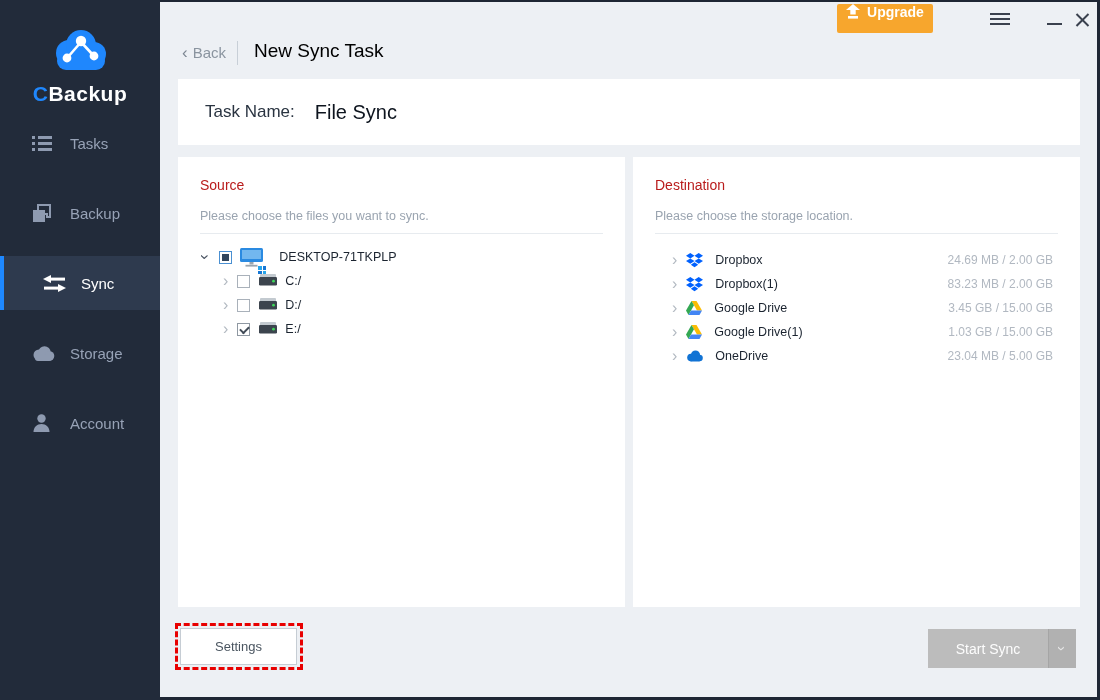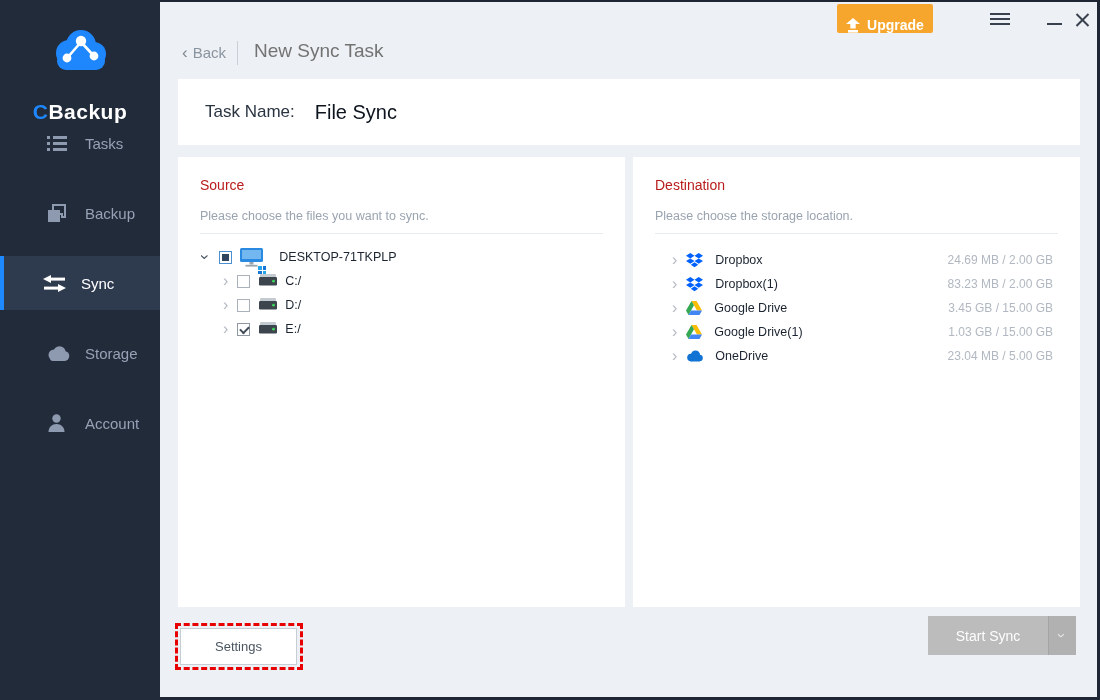--- a/index.html
+++ b/index.html
@@ -4,37 +4,37 @@
 <style>
   * { margin:0; padding:0; box-sizing:border-box; }
   html,body { width:1100px; height:700px; }
   body { font-family:"Liberation Sans", sans-serif; position:relative; background:#edf0f4; overflow:hidden; }
   .app { position:absolute; inset:0; border-top:2px solid #1e2634; border-right:3px solid #1e2634; border-bottom:3px solid #1e2634; }
 
   
   .sidebar { position:absolute; left:0; top:-2px; width:160px; height:702px; background:#222b3a; }
   .logo-wrap { position:absolute; left:0; top:26px; width:160px; text-align:center; }
   .logo-cloud { display:inline-block; }
-  .logo-text { margin-top:24px; font-size:21px; font-weight:bold; letter-spacing:.5px; }
+  .logo-text { margin-top:6px; font-size:21px; font-weight:bold; letter-spacing:.5px; }
   .logo-text .c { color:#1f87fd; }
   .logo-text .rest { color:#ffffff; }
-  .nav-item { position:absolute; left:0; width:160px; height:54px; display:flex; align-items:center; padding-left:47px; cursor:pointer; }
+  .nav-item { position:absolute; left:0; width:160px; height:54px; display:flex; align-items:center; padding-left:32px; cursor:pointer; }
   .nav-item .nav-icon { width:24px; display:flex; justify-content:flex-start; }
   .nav-item .nav-label { margin-left:14px; font-size:15px; color:#97a2b6; }
   .nav-item.active { background:#2e3a4e; border-left:4px solid #1e88ff; padding-left:39px; }
   .nav-item.active .nav-label { color:#ffffff; }
 
   
   .main-header { position:absolute; left:160px; top:0; right:3px; height:77px; }
   .back-link { position:absolute; left:22px; top:41px; font-size:15px; color:#8a949f; cursor:pointer; }
   .back-link .chev { font-size:17px; margin-right:5px; color:#7d8792; }
   .header-divider { position:absolute; left:77px; top:39px; width:1px; height:24px; background:#c8cfd7; }
-  .page-title { position:absolute; left:94px; top:38px; font-size:19px; color:#737373; font-weight:500; }
+  .page-title { position:absolute; left:94px; top:38px; font-size:19px; color:#000000; font-weight:500; }
   .upgrade-btn { position:absolute; left:677px; top:2px; width:96px; height:29px; background:#f7a62d; color:#fff;
-     display:flex; align-items:flex-end; justify-content:center; gap:7px; font-size:14px; font-weight:bold; border-radius:2px; cursor:pointer; }
+     display:flex; align-items:flex-start; justify-content:center; gap:7px; font-size:14px; font-weight:bold; border-radius:2px; cursor:pointer; }
   .win-ctrl { position:absolute; top:8px; width:24px; height:20px; cursor:pointer; }
   .hamburger { left:828px; }
   .hamburger i { display:block; width:20px; height:2px; background:#3a414e; margin:3px 0 0 2px; }
   .minimize { left:884px; }
   .minimize i { display:block; width:15px; height:2px; background:#3a414e; margin:13px 0 0 3px; }
   .close-btn { left:912px; width:20px; }
   .close-btn i { position:absolute; left:2px; top:9px; width:17px; height:2px; background:#3a414e; }
   .close-btn i.a { transform:rotate(45deg); }
   .close-btn i.b { transform:rotate(-45deg); }
 
@@ -73,21 +73,21 @@
 
   
   .dest-row { position:absolute; left:0; width:447px; height:24px; display:flex; align-items:center; cursor:pointer; }
   .dest-name { font-size:12.5px; color:#1b2430; margin-left:12px; }
   .dest-usage { position:absolute; right:27px; font-size:12px; color:#b1b8c1;text-align:center; }
 
   
   .settings-annotation { position:absolute; left:175px; top:621px; width:128px; height:47px; border:3px dashed #e80000; }
   .settings-btn { position:absolute; left:180px; top:626px; width:117px; height:37px; background:#ffffff; border:1px solid #c6cdd4;
      font-size:13px; color:#4a5560; display:flex; align-items:center; justify-content:center; cursor:pointer; }
-  .start-sync { position:absolute; left:928px; top:614px; width:148px; height:39px; display:flex; cursor:pointer;justify-content:space-between; }
+  .start-sync { position:absolute; left:928px; top:627px; width:148px; height:39px; display:flex; cursor:pointer;justify-content:space-between; }
   .start-sync .main { flex:1; background:#bcbcbc; color:#fdfdfd; font-size:14px; display:flex; align-items:center; justify-content:center; }
   .start-sync .drop { width:28px; background:#b1b1b1; border-left:1px solid #a5a5a5; display:flex; align-items:center; justify-content:center; }
   .start-sync .drop span { color:#e9e9e9; font-size:15px; display:inline-block; transform:rotate(90deg); }
 </style>
 </head>
 <body>
 
 <div class="app">
 
   <div class="sidebar">

